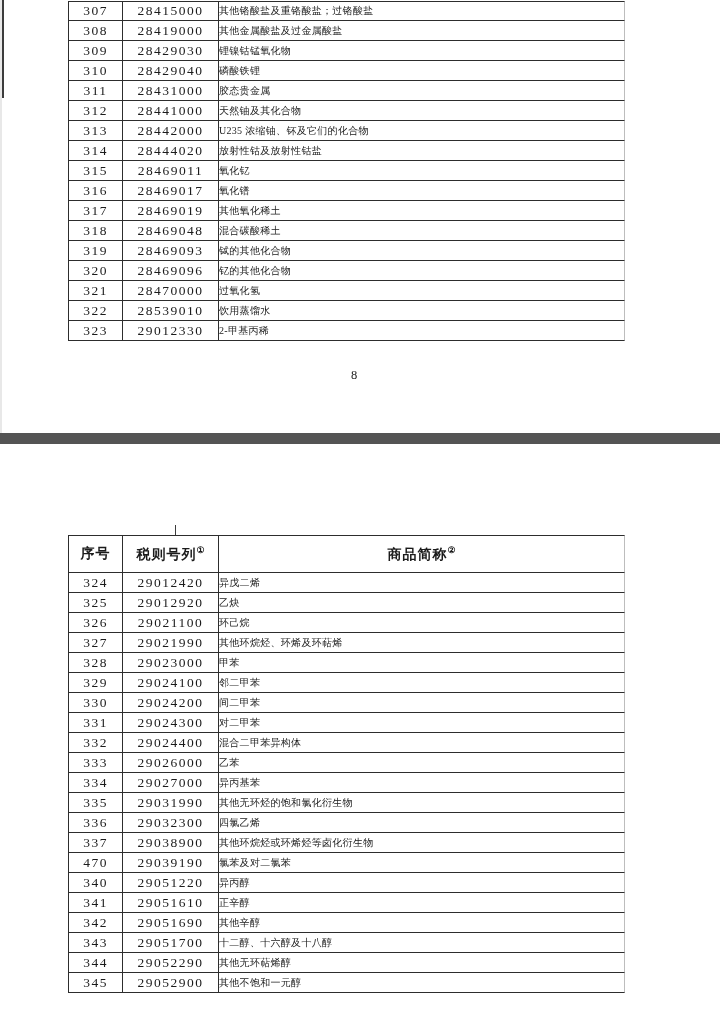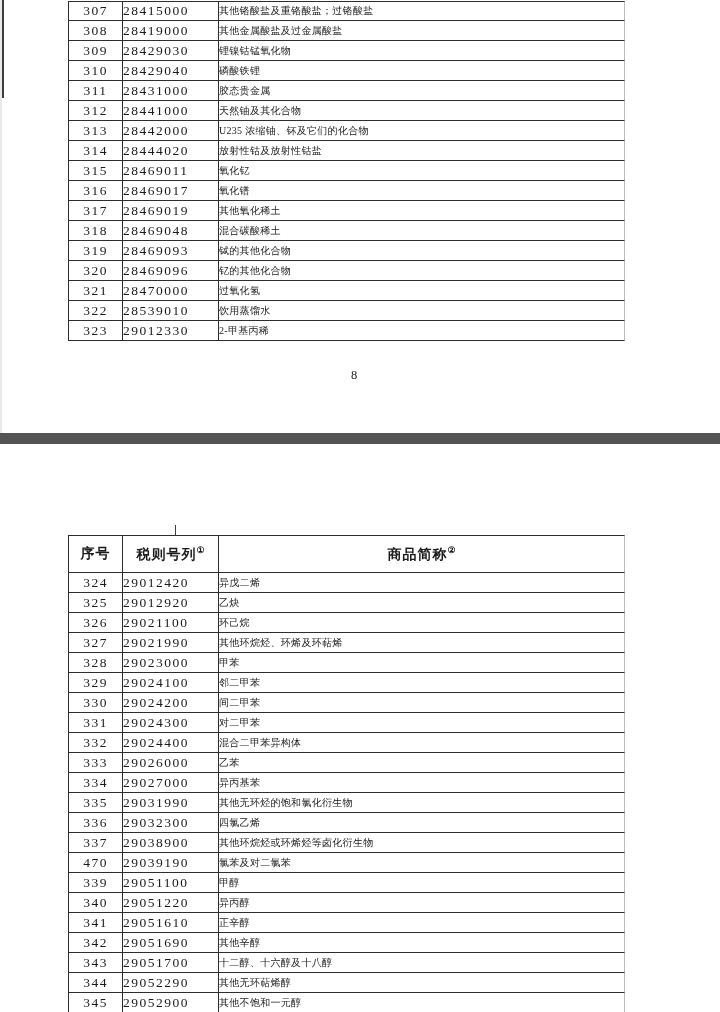--- a/index.html
+++ b/index.html
@@ -54,21 +54,21 @@
     font-size:14px;
     text-align:center;
     letter-spacing:1px;
   }
   td.no{
     text-align:center;
     font-size:13.5px;
     letter-spacing:1.5px;
   }
   td.code{
-    text-align:left;
+    text-align:center;
     font-size:13.5px;
     letter-spacing:1.5px;
   }
   td.name{
     text-align:left;
     padding-left:12px;
     font-size:10px;
     letter-spacing:0.3px;
   }
   .page-number{
@@ -275,25 +275,20 @@
           <td class="no">337</td>
           <td class="code">29038900</td>
           <td class="name">其他环烷烃或环烯烃等卤化衍生物</td>
         </tr>
         <tr>
           <td class="no">470</td>
           <td class="code">29039190</td>
           <td class="name">氯苯及对二氯苯</td>
         </tr>
         <tr>
-          <td class="no">339</td>
-          <td class="code">29051100</td>
-          <td class="name">甲醇</td>
-        </tr>
-        <tr>
           <td class="no">340</td>
           <td class="code">29051220</td>
           <td class="name">异丙醇</td>
         </tr>
         <tr>
           <td class="no">341</td>
           <td class="code">29051610</td>
           <td class="name">正辛醇</td>
         </tr>
         <tr>

